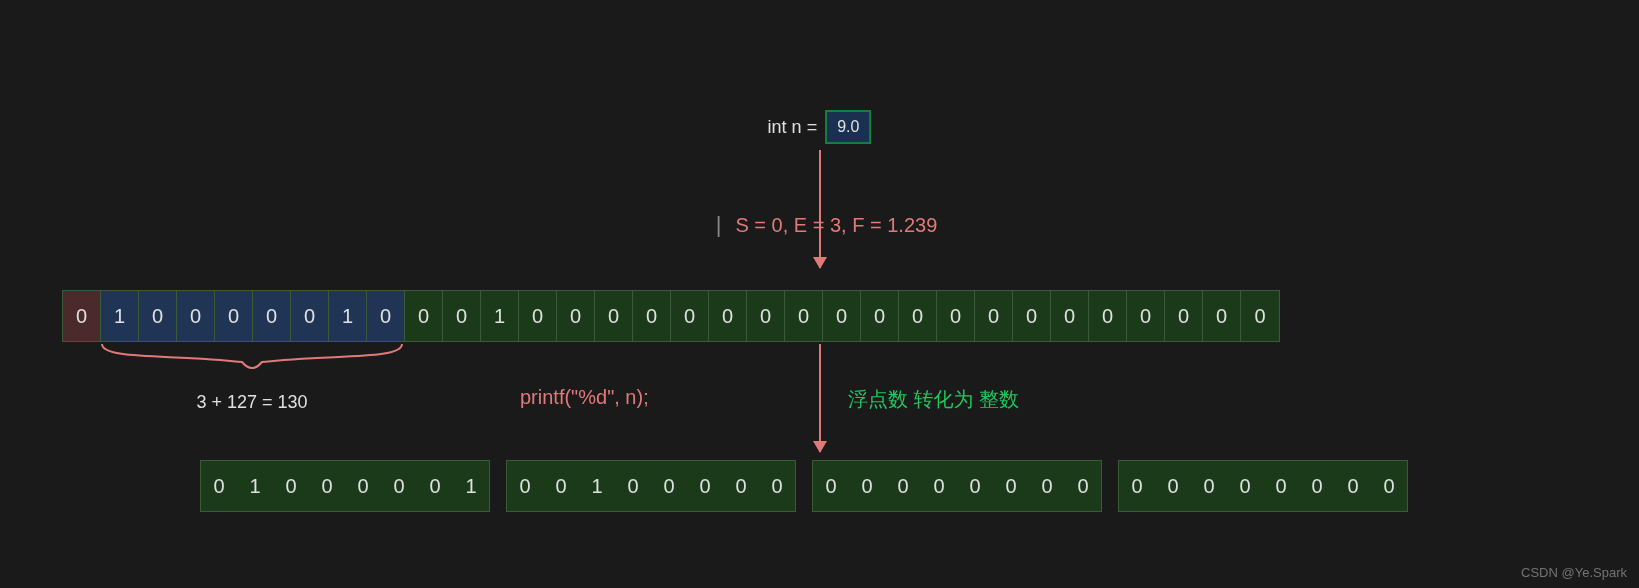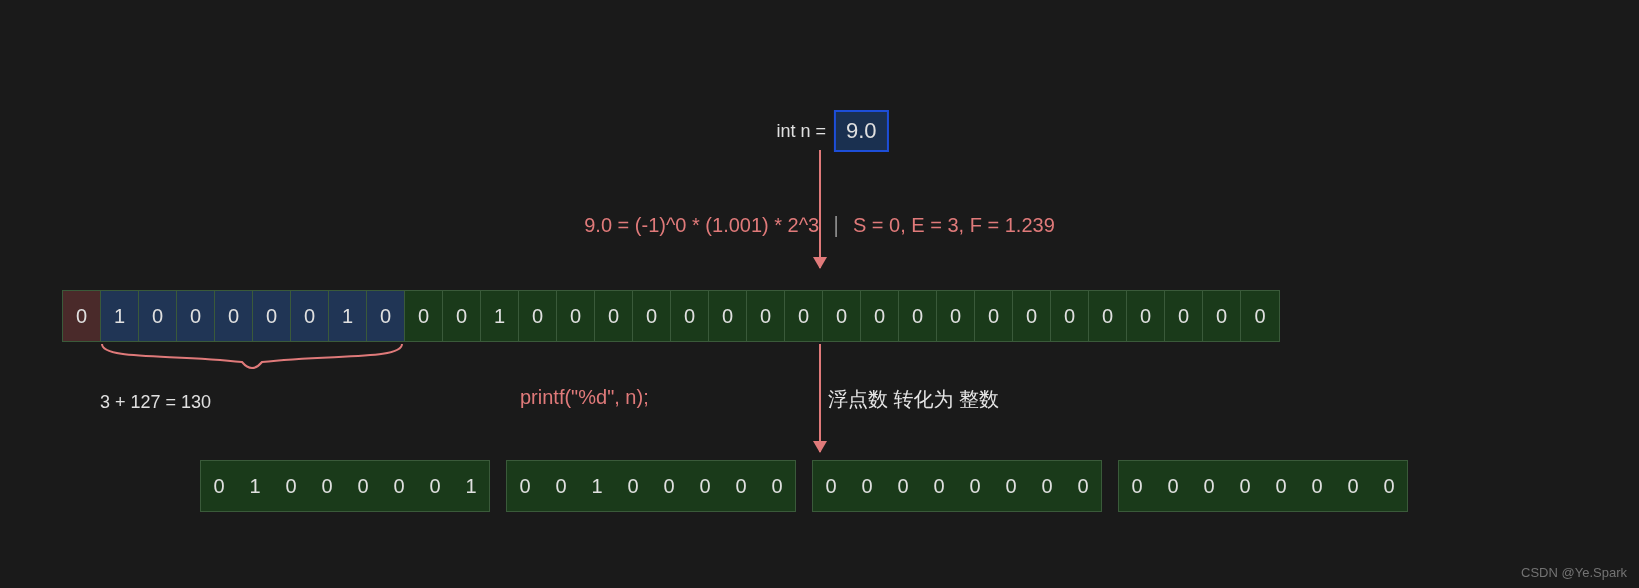--- a/index.html
+++ b/index.html
@@ -14,27 +14,26 @@
   }
   .top-decl {
     position: absolute;
     top: 110px;
     left: 50%;
     transform: translateX(-50%);
     display: flex;
     align-items: center;
     gap: 8px;
     font-size: 18px;
-    margin-left: 13px;
   }
   .value-box {
-    border: 2px solid #1d4ed8;
+    border: 2px solid #15803d;
     background: #1a3050;
     padding: 6px 10px;
-    font-size: 22px;
+    font-size: 16px;
   }
   .arrow-down {
     position: absolute;
     left: 50%;
     transform: translateX(-50%);
     width: 2px;
     background: #e07a7a;
   }
   .arrow-down::after {
     content: '';
@@ -83,20 +82,21 @@
   }
   .bit-cell:last-child { border-right: none; }
   .sign-bg { background: #4a2a2a; }
   .exp-bg { background: #203555; }
   .frac-bg { background: #1a3a1a; }
   .brace-wrap {
     position: absolute;
     top: 342px;
     left: 100px;
     width: 304px;
+    text-align: center;
   }
   .brace-svg { width: 100%; height: 40px; }
   .brace-label {
     color: #e0e0e0;
     font-size: 18px;
     margin-top: 6px;
   }
   .mid-labels {
     position: absolute;
     top: 386px;
@@ -104,22 +104,22 @@
     width: 100%;
   }
   .printf-label {
     position: absolute;
     left: 520px;
     color: #e07a7a;
     font-size: 20px;
   }
   .convert-label {
     position: absolute;
-    left: 828px;
-    color: #e5e5e5;
+    left: 848px;
+    color: #22c55e;
     font-size: 20px;
   }
   .byte-row {
     position: absolute;
     top: 460px;
     left: 200px;
     display: flex;
     gap: 16px;
   }
   .byte-group {
@@ -148,21 +148,20 @@
 <body>
 
 <div class="top-decl">
   <span>int  n  =</span>
   <span class="value-box">9.0</span>
 </div>
 
 <div class="arrow-down arrow1"></div>
 
 <div class="formula-row">
-  <span>9.0  =  (-1)^0  *  (1.001)  *  2^3</span>
   <span class="sep">|</span>
   <span>S  =  0,   E  =  3,   F  =  1.239</span>
 </div>
 
 <div class="bit-table" id="bit-table">
     <div class="bit-cell sign-bg">0</div>
     <div class="bit-cell exp-bg">1</div>
     <div class="bit-cell exp-bg">0</div>
     <div class="bit-cell exp-bg">0</div>
     <div class="bit-cell exp-bg">0</div>

